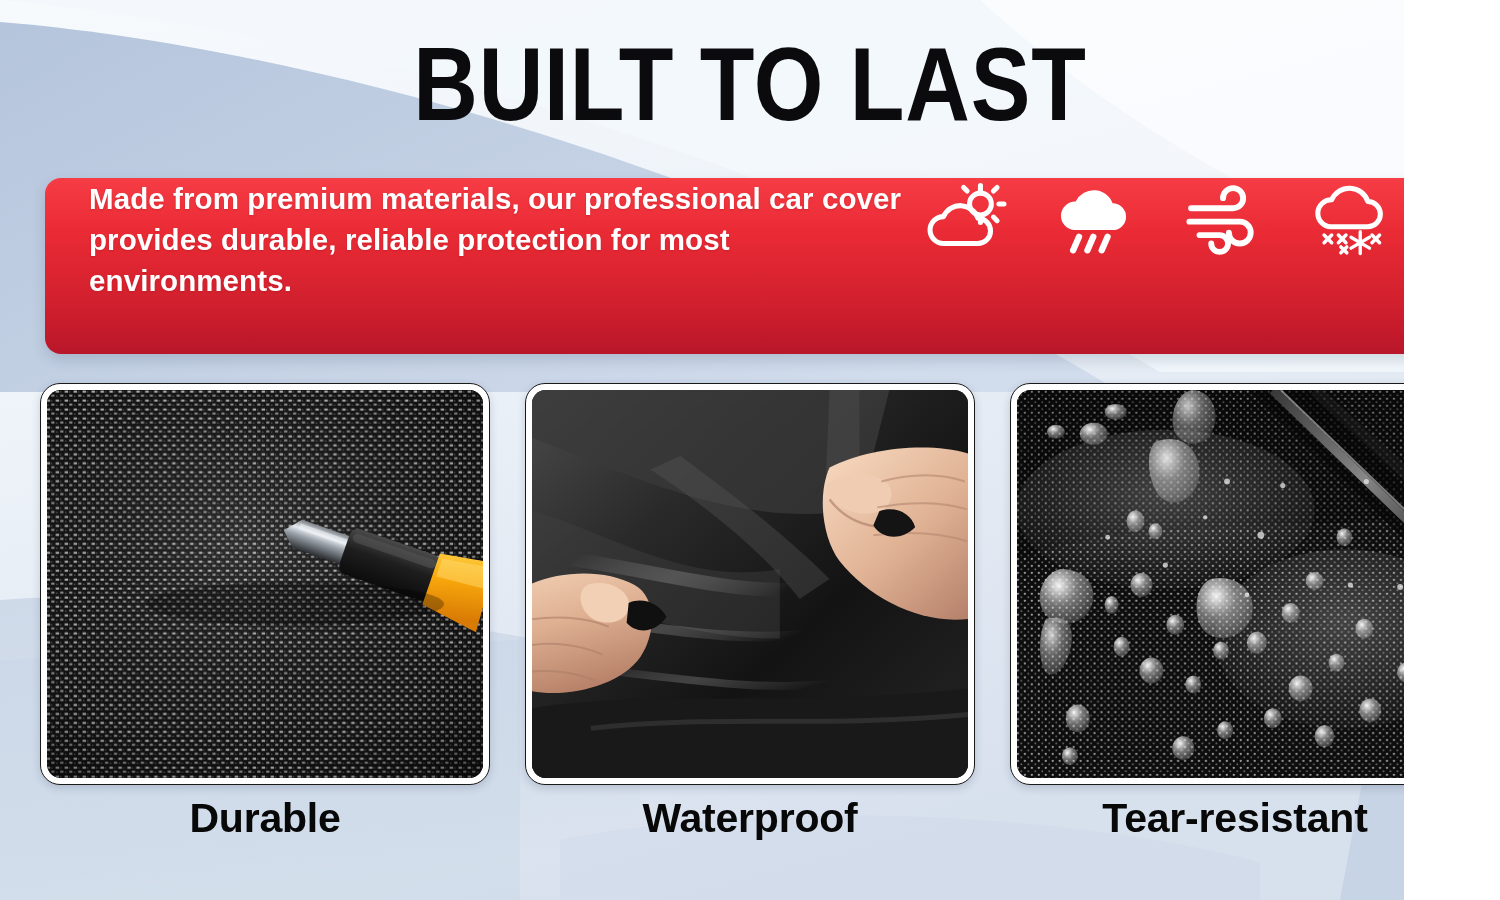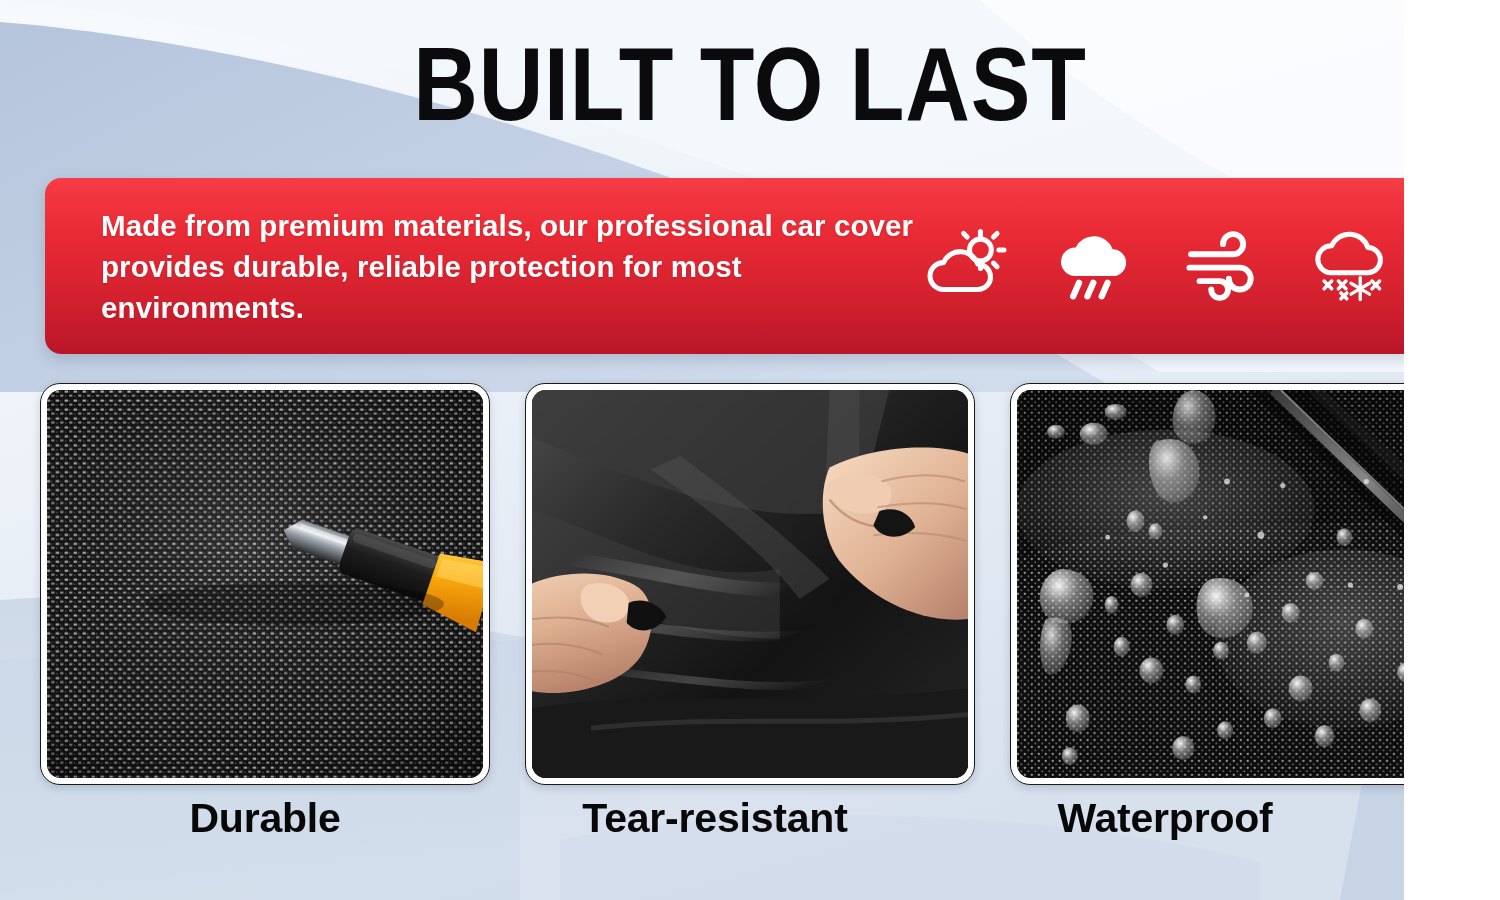--- a/index.html
+++ b/index.html
@@ -42,23 +42,23 @@
   .banner {
     position: absolute;
     left: 45px;
     top: 178px;
     width: 1410px;
     height: 176px;
     border-radius: 16px;
     background: linear-gradient(180deg, #f63c45 0%, #ea2b35 30%, #d2202e 70%, #b9162a 100%);
     box-shadow: 0 6px 14px rgba(40,60,90,0.18);
     display: flex;
-    align-items: center;
+    align-items: flex-start;
     box-sizing: border-box;
-    padding: 0 34px 0 56px;
+    padding: 0 34px 0 44px;
   }
   .banner-text {
     color: #ffffff;
     font-size: 29.5px;
     line-height: 41px;
     font-weight: 700;
     max-width: 880px;
     text-shadow: 0 1px 2px rgba(120,10,20,0.25);
     letter-spacing: 0.1px;
   }
@@ -103,21 +103,21 @@
   .panel-img svg { display: block; width: 100%; height: 100%; }
 
   
   .captions {
     position: absolute;
     left: 40px;
     top: 788px;
     width: 1420px;
     height: 70px;
     display: flex;
-    justify-content: flex-start;
+    justify-content: space-between;
   }
   .caption {
     width: 450px;
     text-align: center;
     font-size: 41px;
     line-height: 60px;
     font-weight: 700;
     color: #080809;
     letter-spacing: -0.2px;
   }
@@ -440,17 +440,17 @@
               <circle cx="336" cy="196" r="2.6"></circle>
           </g>
         </svg>
       </div>
     </div>
 
   </div>
 
   <div class="captions">
     <div class="caption">Durable</div>
+    <div class="caption">Waterproof</div>
     <div class="caption">Tear-resistant</div>
-    <div class="caption">Waterproof</div>
   </div>
 
 </div>
 
 </body></html>

